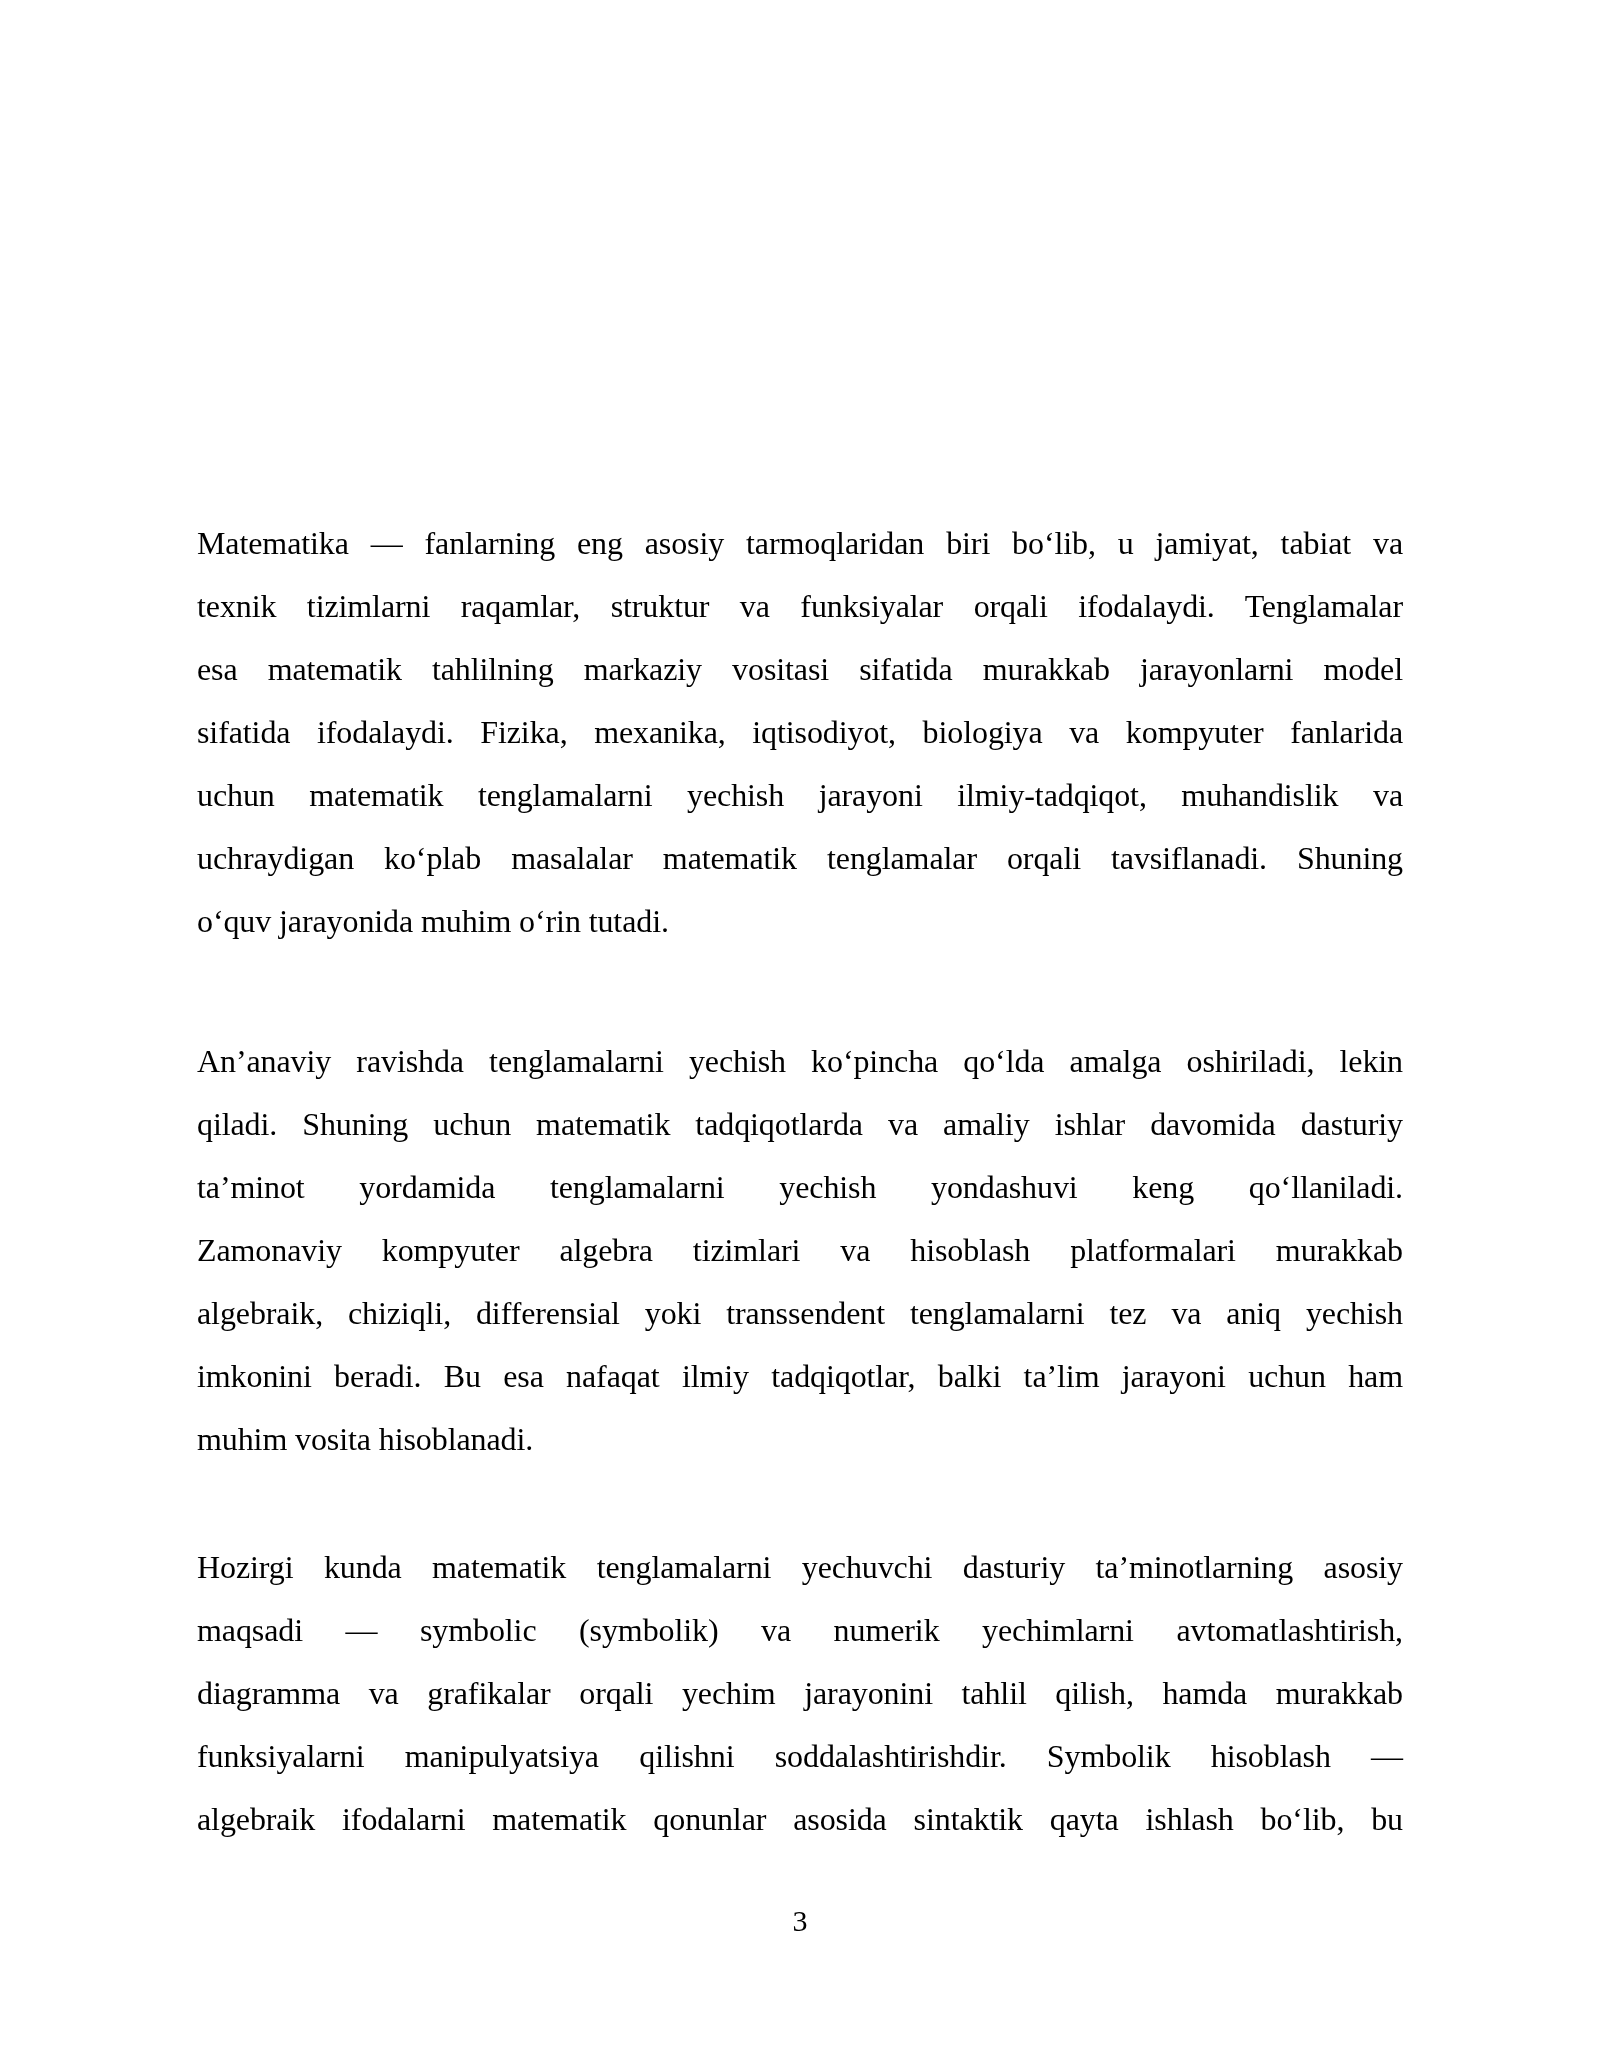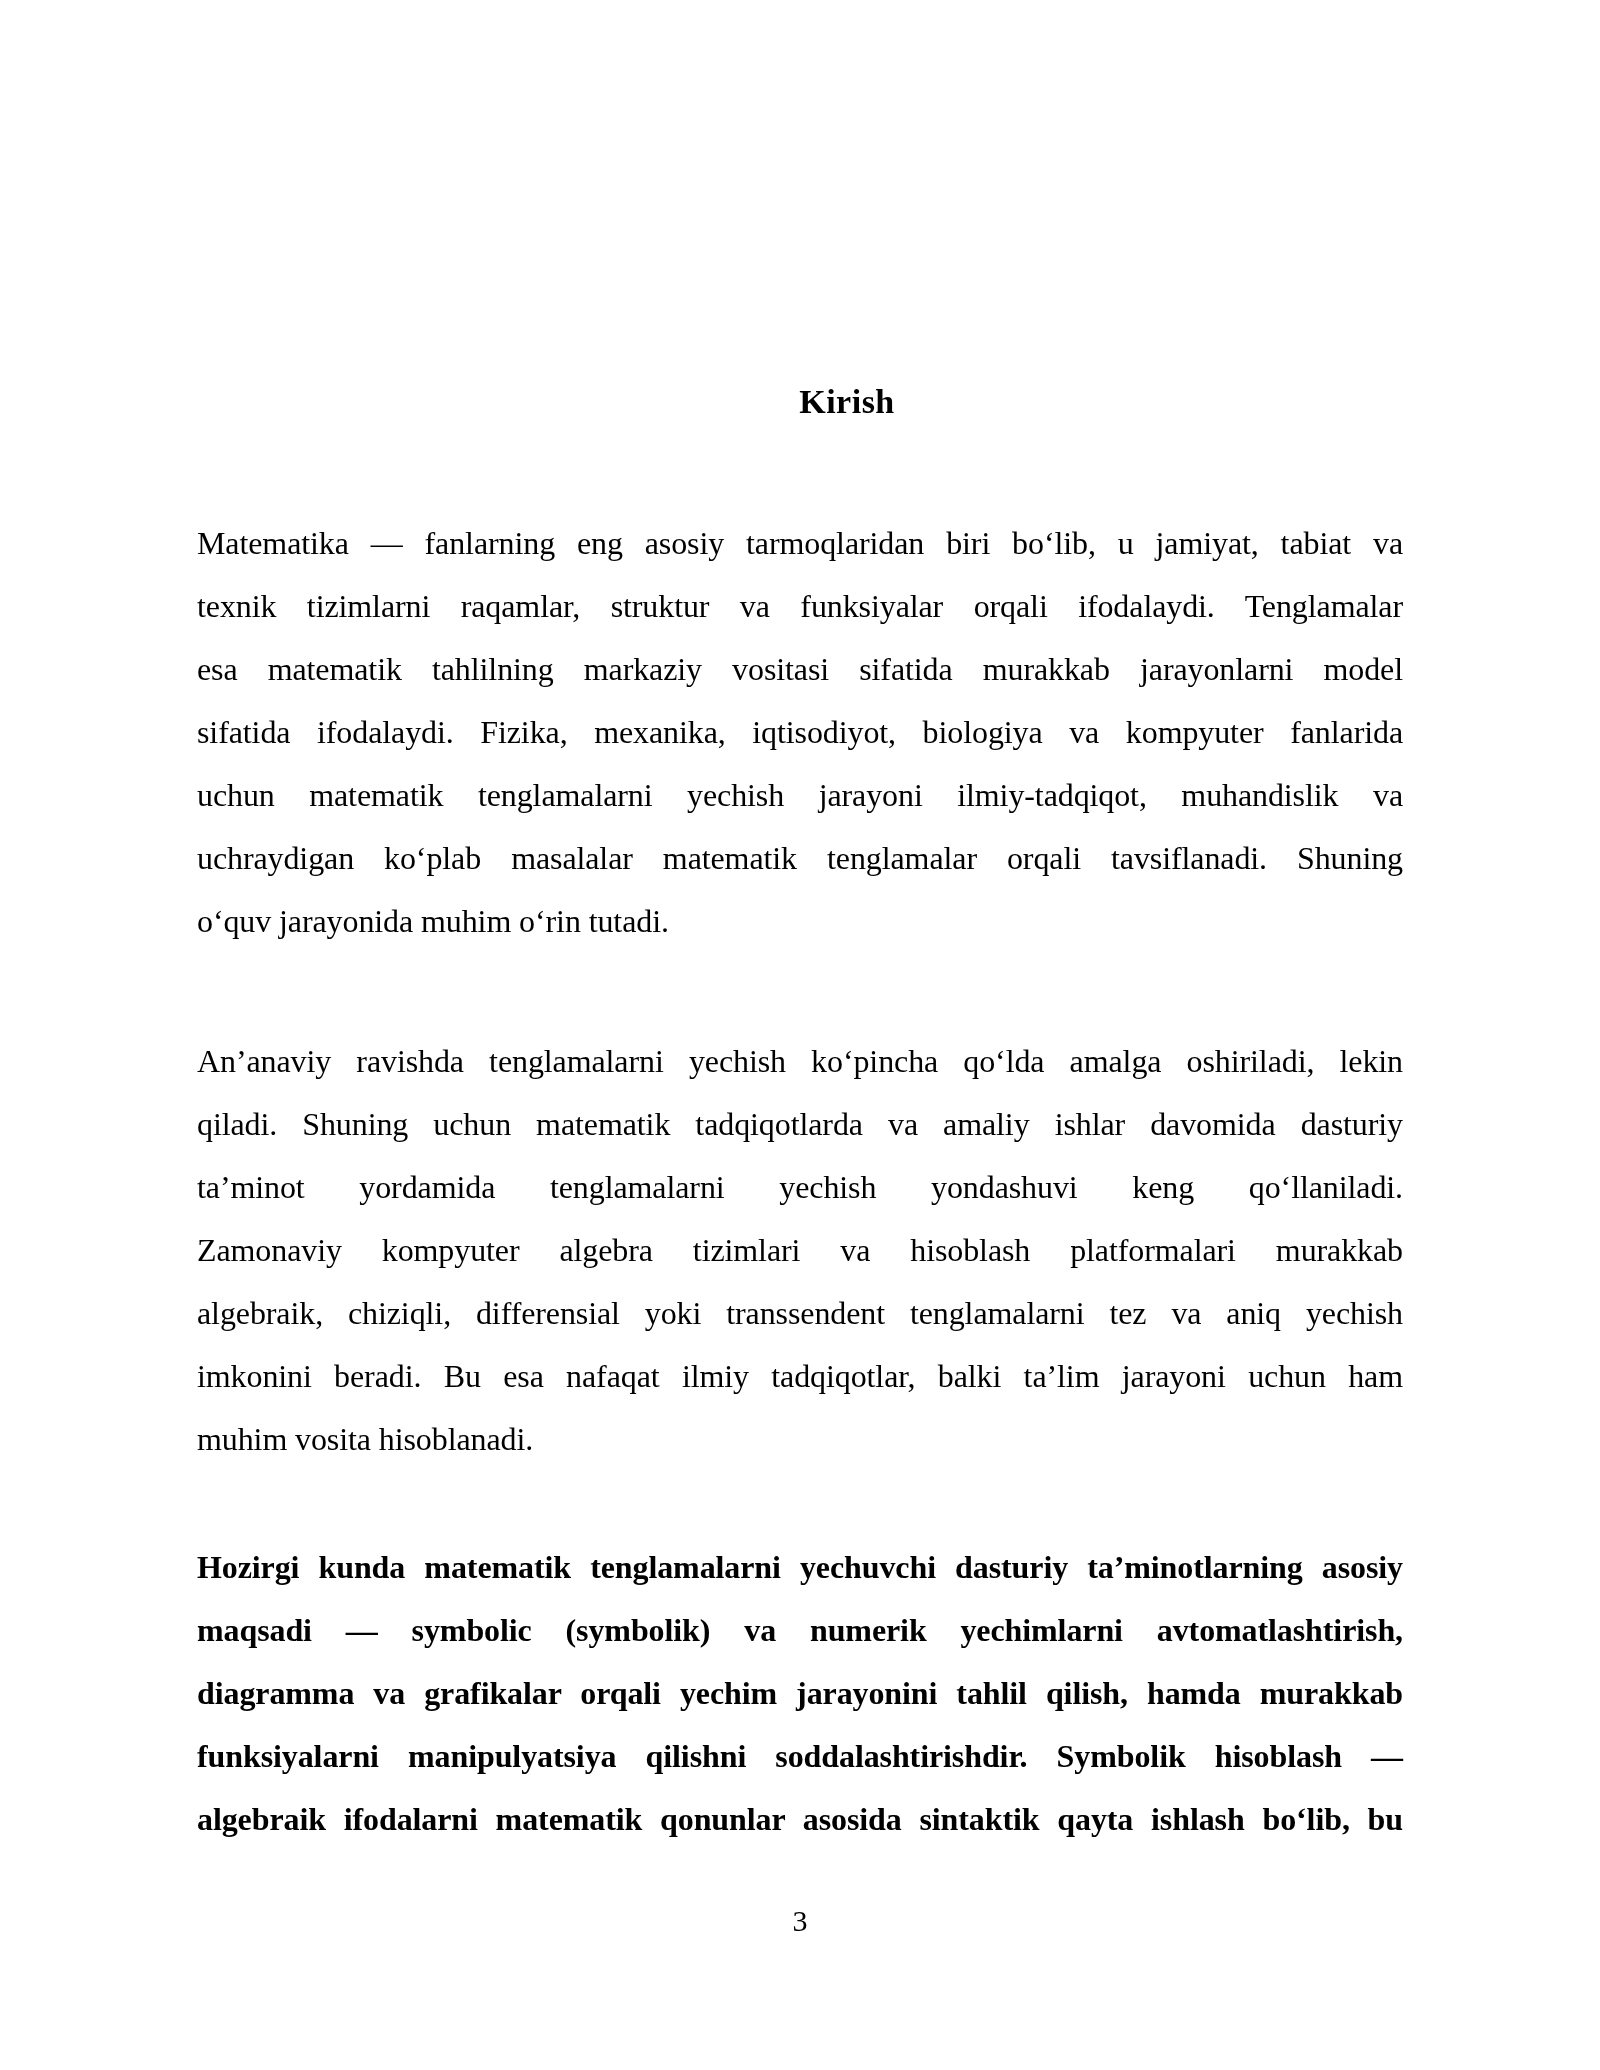--- a/index.html
+++ b/index.html
@@ -30,21 +30,21 @@
   .paragraphs {
     position: absolute;
     top: 505px;
     left: 190px;
     width: 1220px;
     font-size: 32px;
     line-height: 63px;
   }
   .paragraph { margin: 7px; }
   .paragraph + .paragraph { margin-top: 77px; }
-  .paragraph:nth-child(3) { margin-top: 65px; font-weight: bold; }
+  .paragraph:nth-child(3) { margin-top: 65px; }
   .text-line {
     text-align: justify;
     text-align-last: justify;
     white-space: normal;
     letter-spacing: -0.1px;
   }
   .text-line.para-end {
     text-align-last: left;
   }
   .page-number {
@@ -54,21 +54,20 @@
     width: 1220px;
     font-size: 30px;
     line-height: 63px;
     text-align: center;
   }
 </style>
 </head>
 <body>
 
 <div class="page">
-  <div class="doc-title">Kirish</div>
 
   <div class="paragraphs">
       <div class="paragraph">
         <div class="text-line">Matematika — fanlarning eng asosiy tarmoqlaridan biri bo‘lib, u jamiyat, tabiat va</div>
         <div class="text-line">texnik tizimlarni raqamlar, struktur va funksiyalar orqali ifodalaydi. Tenglamalar</div>
         <div class="text-line">esa matematik tahlilning markaziy vositasi sifatida murakkab jarayonlarni model</div>
         <div class="text-line">sifatida ifodalaydi. Fizika, mexanika, iqtisodiyot, biologiya va kompyuter fanlarida</div>
         <div class="text-line">uchun matematik tenglamalarni yechish jarayoni ilmiy-tadqiqot, muhandislik va</div>
         <div class="text-line">uchraydigan ko‘plab masalalar matematik tenglamalar orqali tavsiflanadi. Shuning</div>
         <div class="text-line para-end">o‘quv jarayonida muhim o‘rin tutadi.</div>

